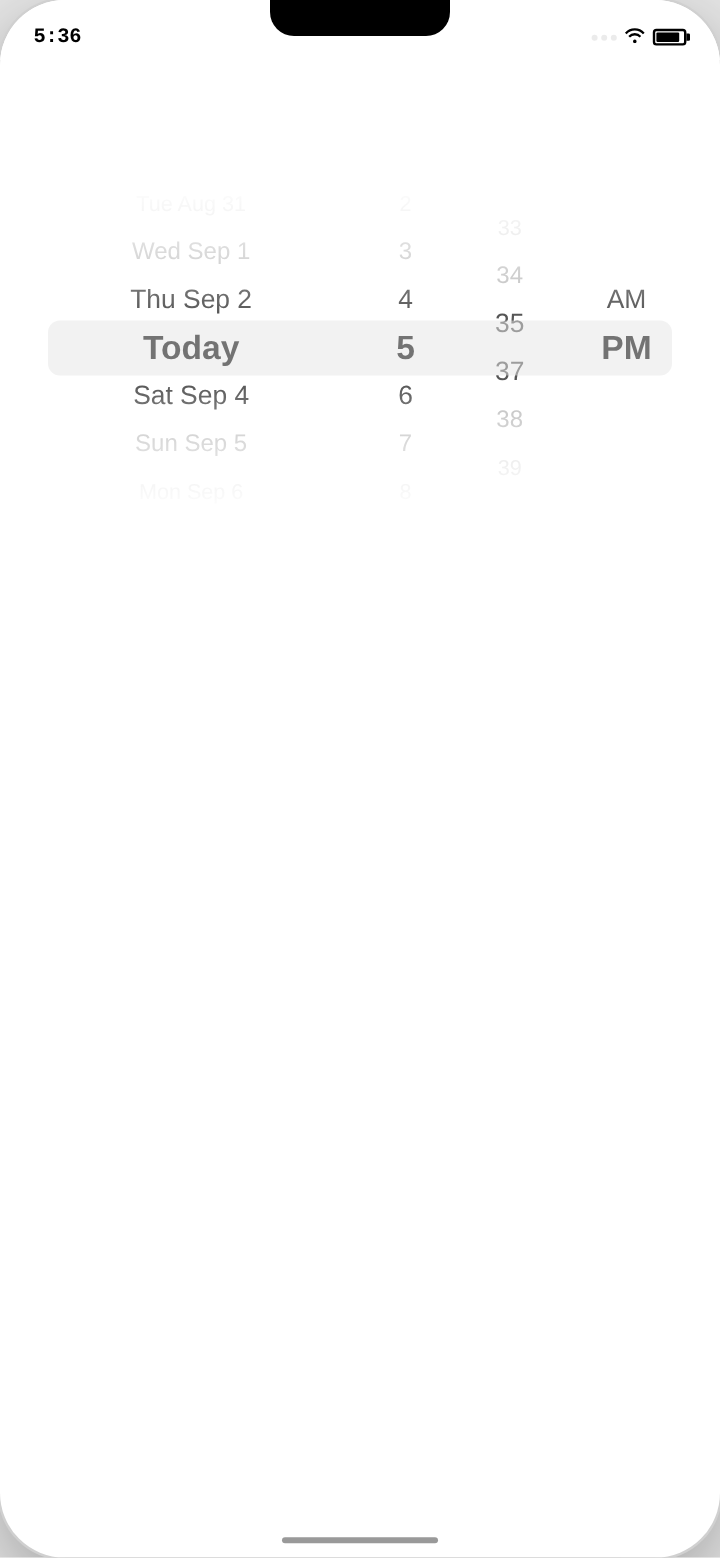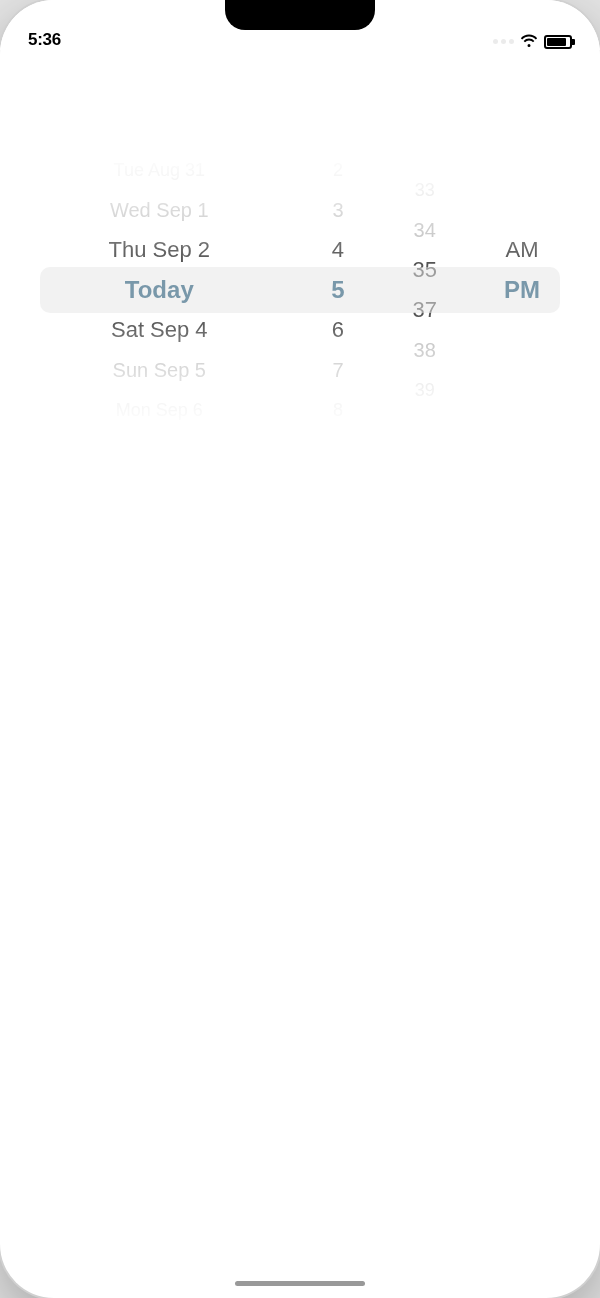--- a/index.html
+++ b/index.html
@@ -29,24 +29,25 @@
 
     
     .status-bar {
       position: absolute;
       top: 0;
       left: 0;
       right: 0;
       height: 50px;
       background: #ffffff;
       display: flex;
-      align-items: flex-end;
+      align-items: center;
       justify-content: space-between;
       padding: 12px 28px 0;
       z-index: 10;
+      font-family: Liberation Mono, monospace;
     }
 
     .status-time {
       font-size: 17px;
       font-weight: 600;
       color: #000;
       letter-spacing: -0.3px;
     }
 
     .status-icons {
@@ -225,23 +226,23 @@
       display: flex;
       align-items: center;
       justify-content: center;
       font-size: 22px;
       color: #999;
       width: 100%;
       white-space: nowrap;
     }
 
     .picker-item.selected {
-      color: #0c4a6e;
+      color: #000000;
       font-weight: 600;
-      font-size: 24px;
+      font-size: 28px;
     }
 
     .picker-item.near {
       color: #555;
       font-size: 22px;
     }
 
     .picker-item.far {
       color: #bbb;
       font-size: 20px;

